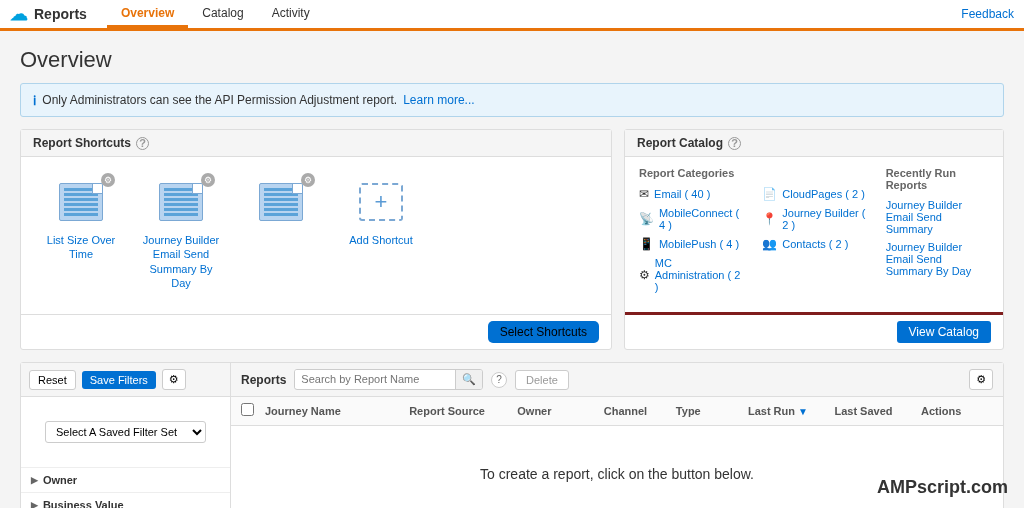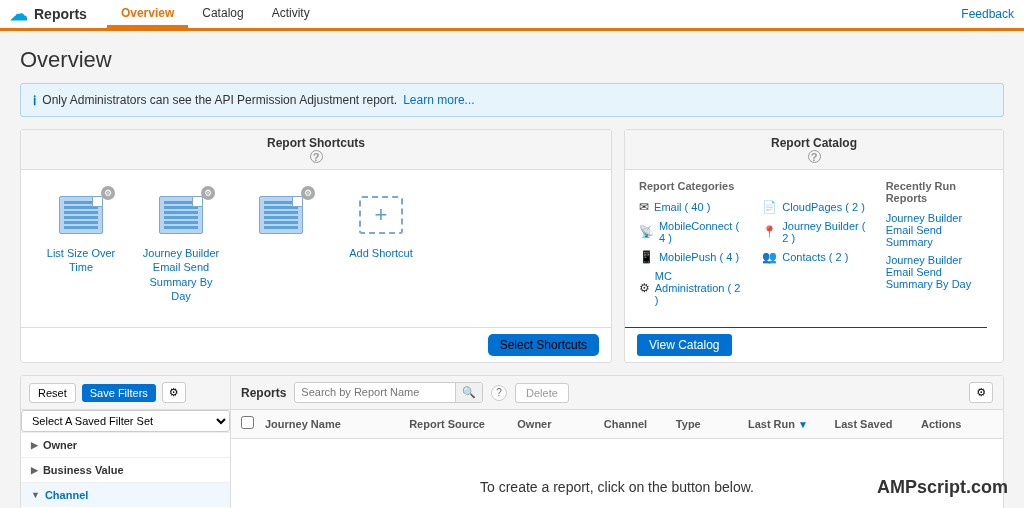--- a/index.html
+++ b/index.html
@@ -102,21 +102,21 @@
     }
     .panel-header {
       background: #f5f5f5;
       border-bottom: 1px solid #ddd;
       padding: 6px 12px;
       font-size: 12px;
       font-weight: bold;
       color: #333;
       display: flex;
       align-items: center;
-      flex-direction: column;
+      gap: 5px;
     }
     .panel-header .help-icon {
       color: #999;
       font-size: 11px;
       border: 1px solid #999;
       border-radius: 50%;
       width: 13px;
       height: 13px;
       display: inline-flex;
       align-items: center;
@@ -268,25 +268,26 @@
     .recently-col { flex: 1; }
     .recently-item {
       font-size: 11px;
       color: #0070d2;
       margin-bottom: 6px;
       cursor: pointer;
     }
     .catalog-footer {
       position: absolute;
       bottom: 0;
-      right: 16px;
+      right: 0;
       left: 0;
-      border-top: 1px solid #7f1d1d;
+      border-top: 3px solid #7f1d1d;
       padding: 6px 12px;
       display: flex;
+      justify-content: flex-end;
     }
     .view-catalog-btn {
       background: #0070d2;
       color: #fff;
       border: none;
       border-radius: 3px;
       padding: 4px 12px;
       font-size: 12px;
       cursor: pointer;
     }
@@ -332,21 +333,21 @@
     }
     .filter-gear {
       background: #fff;
       border: 1px solid #ccc;
       border-radius: 3px;
       padding: 3px 6px;
       font-size: 11px;
       cursor: pointer;
     }
     .filter-dropdown {
-      margin: 0;
+      margin: 24px;
     }
     .filter-dropdown select {
       width: 100%;
       padding: 3px 6px;
       border: 1px solid #ccc;
       border-radius: 3px;
       font-size: 11px;
       background: #fff;
     }
     .filter-group {

